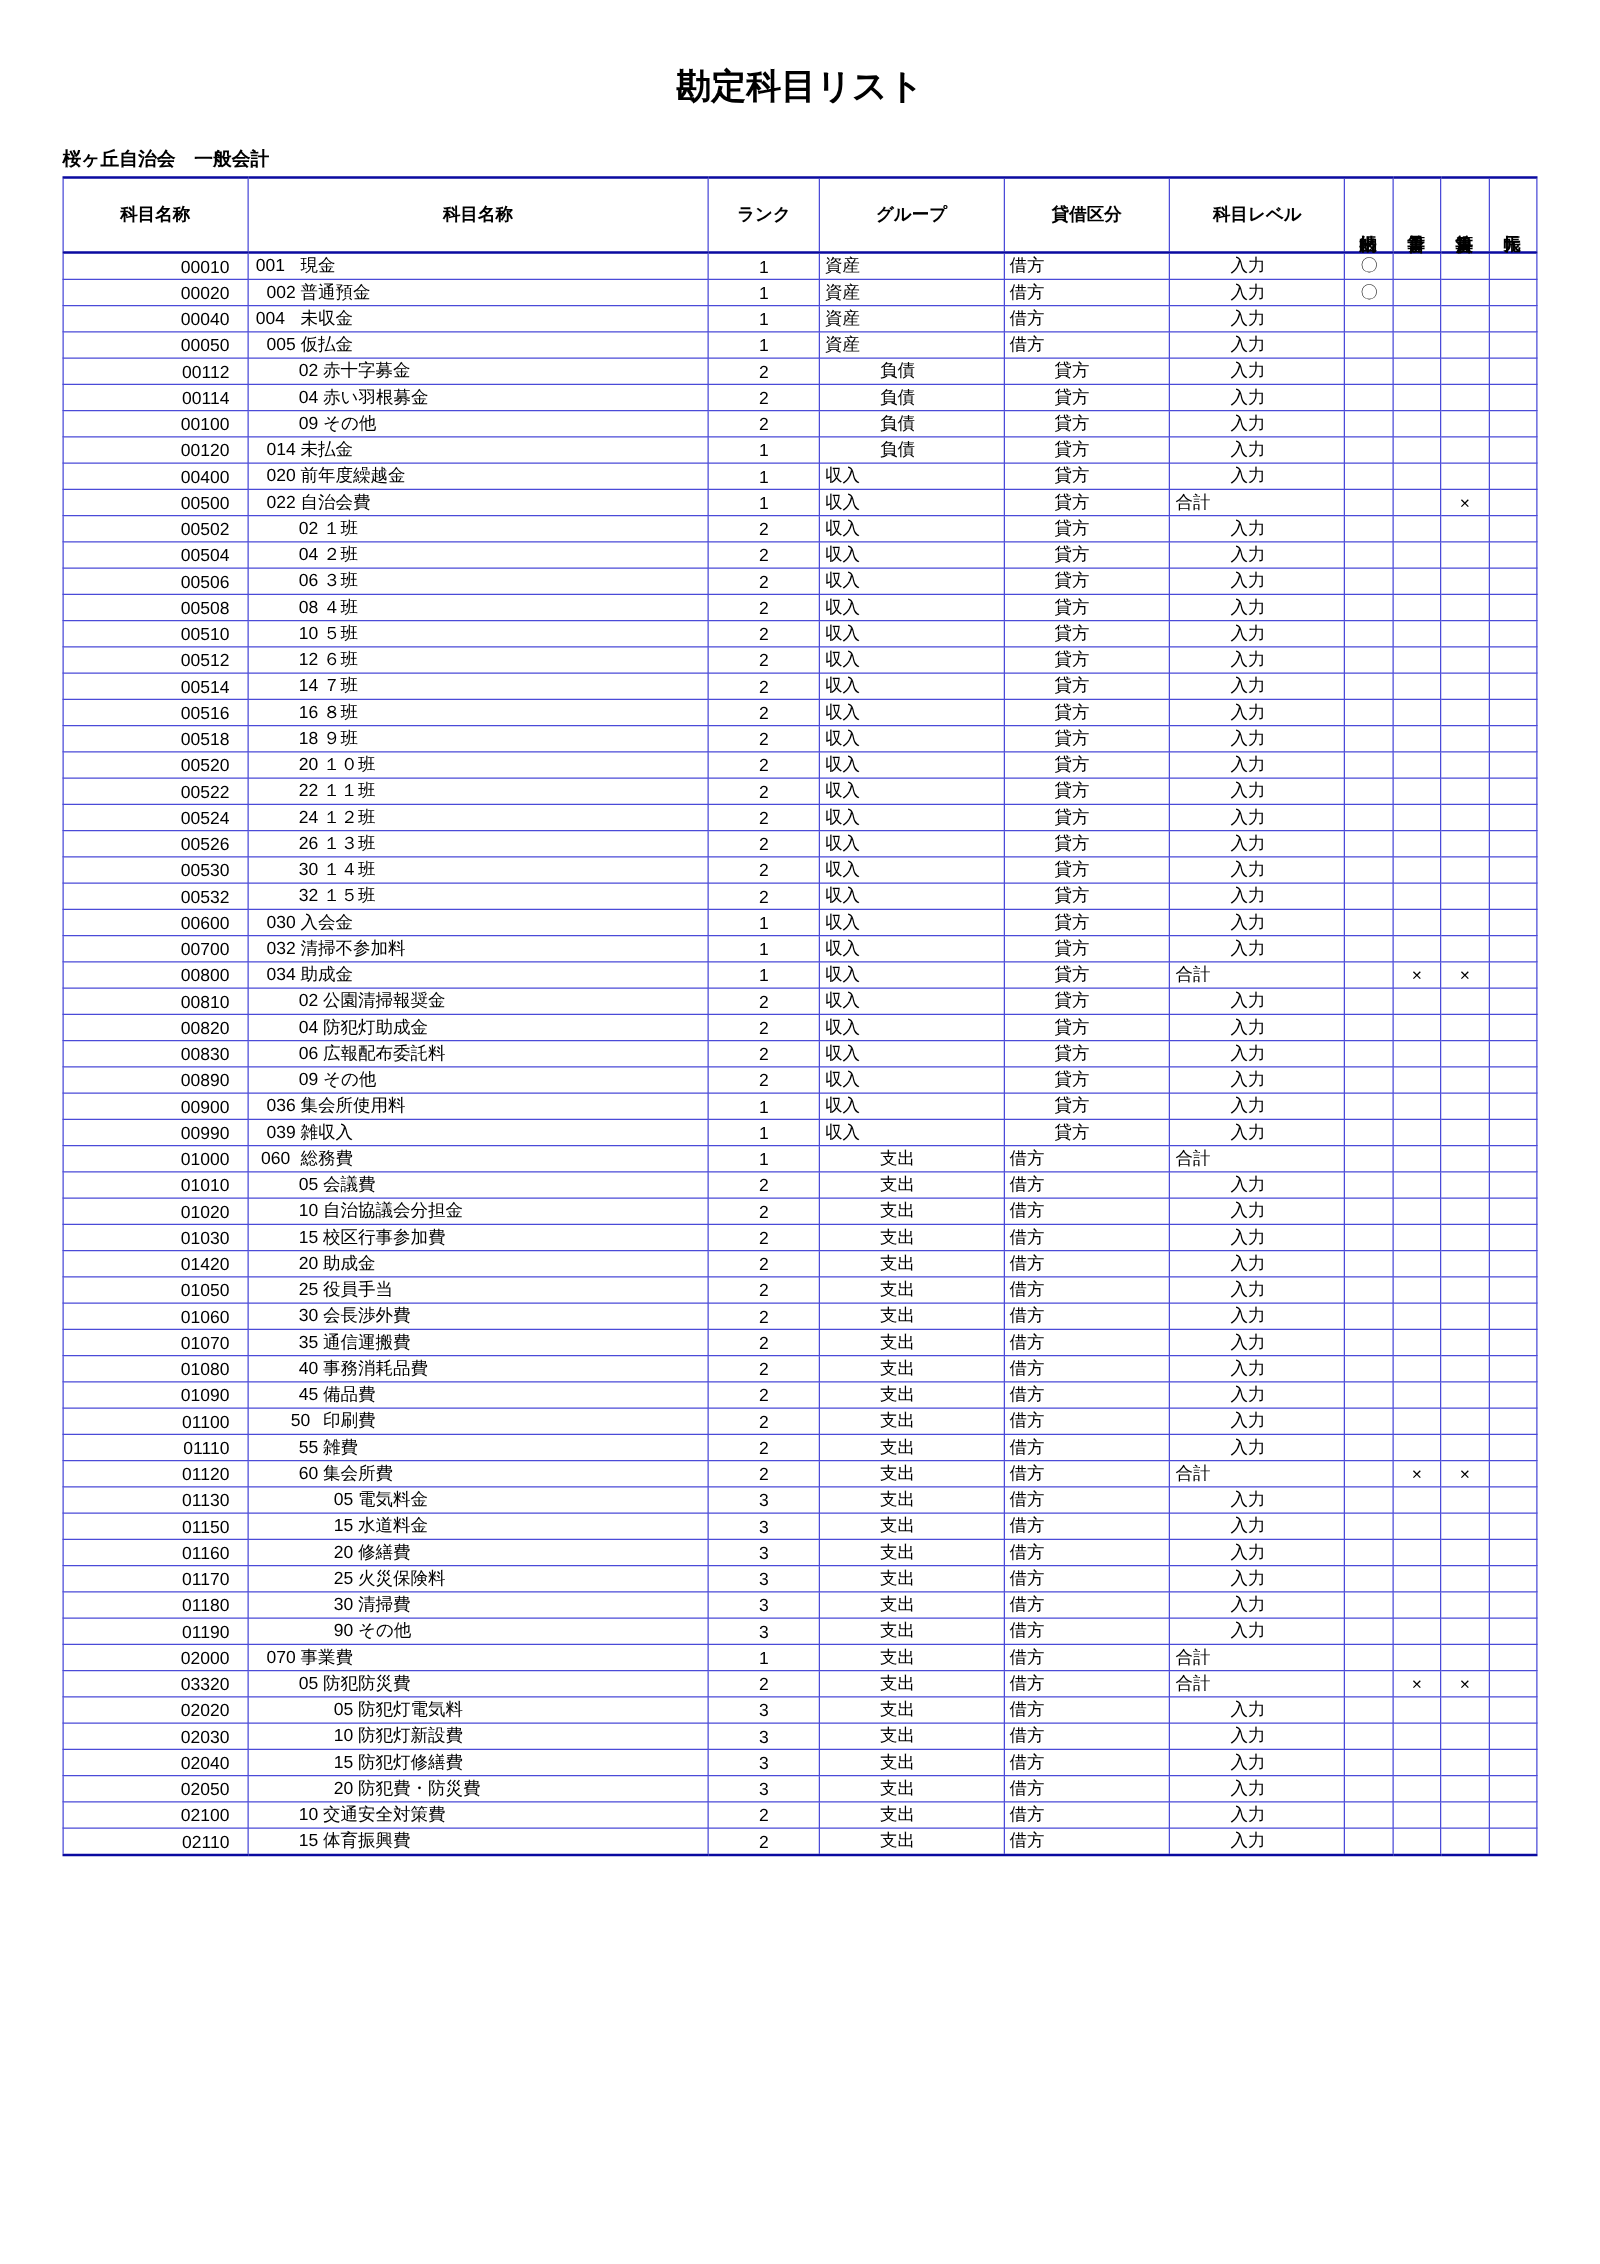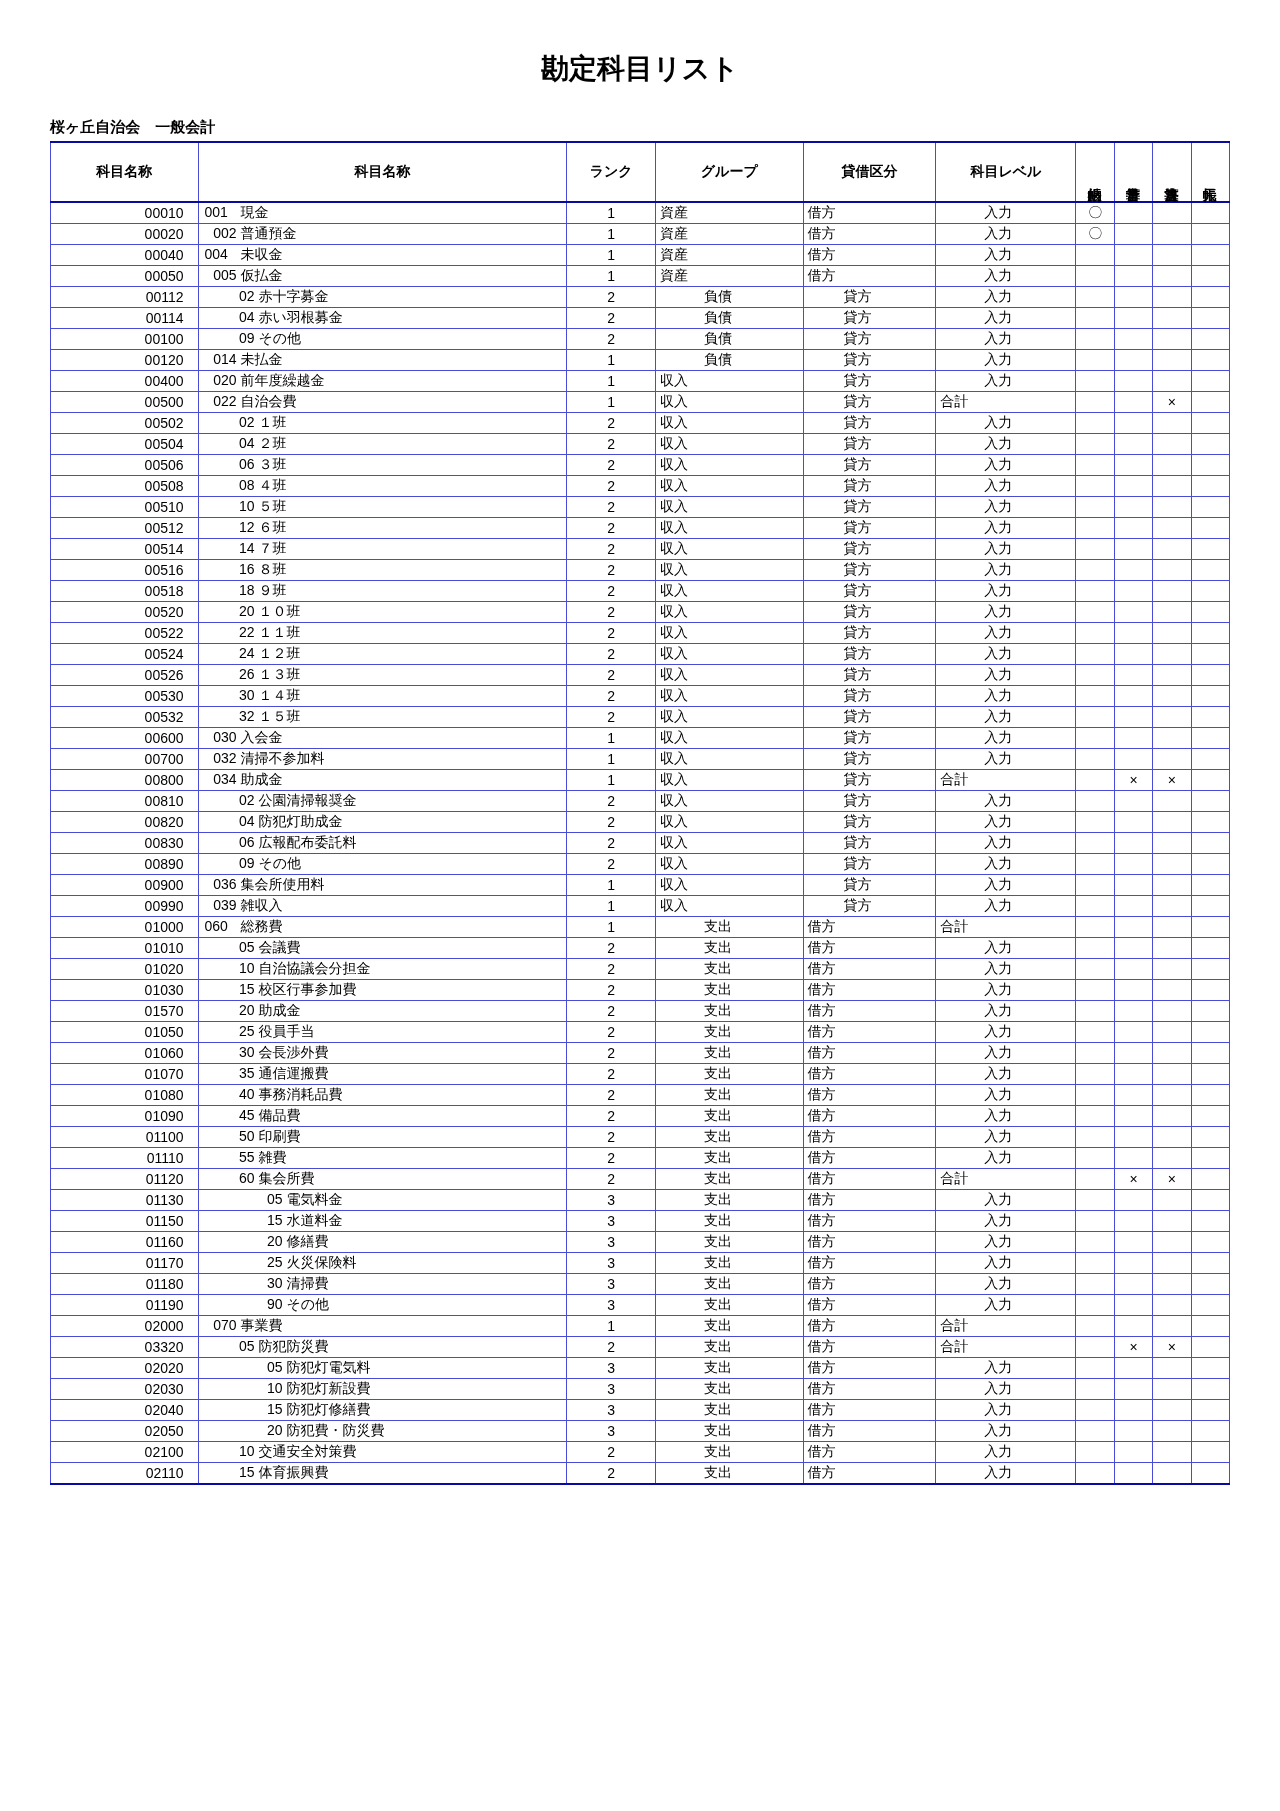--- a/index.html
+++ b/index.html
@@ -505,21 +505,21 @@
         <td class="group" style="padding-left: 4px;">収入</td>
         <td class="drcr" style="padding-left: 40px;">貸方</td>
         <td class="level" style="padding-left: 48px;">入力</td>
         <td class="mark"></td>
         <td class="mark"></td>
         <td class="mark"></td>
         <td class="mark"></td>
       </tr>
       <tr>
         <td class="code">01000</td>
-        <td class="name"><span style="display:inline-block;width:0px"></span><span style="display:inline-block;width:32px;text-align:left">060</span> <span>総務費</span></td>
+        <td class="name"><span style="display:inline-block;width:0px"></span><span style="display:inline-block;width:32px;text-align:center">060</span> <span>総務費</span></td>
         <td class="rank">1</td>
         <td class="group" style="padding-left: 48px;">支出</td>
         <td class="drcr" style="padding-left: 4px;">借方</td>
         <td class="level" style="padding-left: 4px;">合計</td>
         <td class="mark"></td>
         <td class="mark"></td>
         <td class="mark"></td>
         <td class="mark"></td>
       </tr>
       <tr>
@@ -552,21 +552,21 @@
         <td class="rank">2</td>
         <td class="group" style="padding-left: 48px;">支出</td>
         <td class="drcr" style="padding-left: 4px;">借方</td>
         <td class="level" style="padding-left: 48px;">入力</td>
         <td class="mark"></td>
         <td class="mark"></td>
         <td class="mark"></td>
         <td class="mark"></td>
       </tr>
       <tr>
-        <td class="code">01570</td>
+        <td class="code">01420</td>
         <td class="name"><span style="display:inline-block;width:28px"></span><span style="display:inline-block;width:22px;text-align:right">20</span> <span>助成金</span></td>
         <td class="rank">2</td>
         <td class="group" style="padding-left: 48px;">支出</td>
         <td class="drcr" style="padding-left: 4px;">借方</td>
         <td class="level" style="padding-left: 48px;">入力</td>
         <td class="mark"></td>
         <td class="mark"></td>
         <td class="mark"></td>
         <td class="mark"></td>
       </tr>
@@ -625,21 +625,21 @@
         <td class="group" style="padding-left: 48px;">支出</td>
         <td class="drcr" style="padding-left: 4px;">借方</td>
         <td class="level" style="padding-left: 48px;">入力</td>
         <td class="mark"></td>
         <td class="mark"></td>
         <td class="mark"></td>
         <td class="mark"></td>
       </tr>
       <tr>
         <td class="code">01100</td>
-        <td class="name"><span style="display:inline-block;width:28px"></span><span style="display:inline-block;width:22px;text-align:right">50</span> <span>印刷費</span></td>
+        <td class="name"><span style="display:inline-block;width:28px"></span><span style="display:inline-block;width:22px;text-align:left">50</span> <span>印刷費</span></td>
         <td class="rank">2</td>
         <td class="group" style="padding-left: 48px;">支出</td>
         <td class="drcr" style="padding-left: 4px;">借方</td>
         <td class="level" style="padding-left: 48px;">入力</td>
         <td class="mark"></td>
         <td class="mark"></td>
         <td class="mark"></td>
         <td class="mark"></td>
       </tr>
       <tr>

